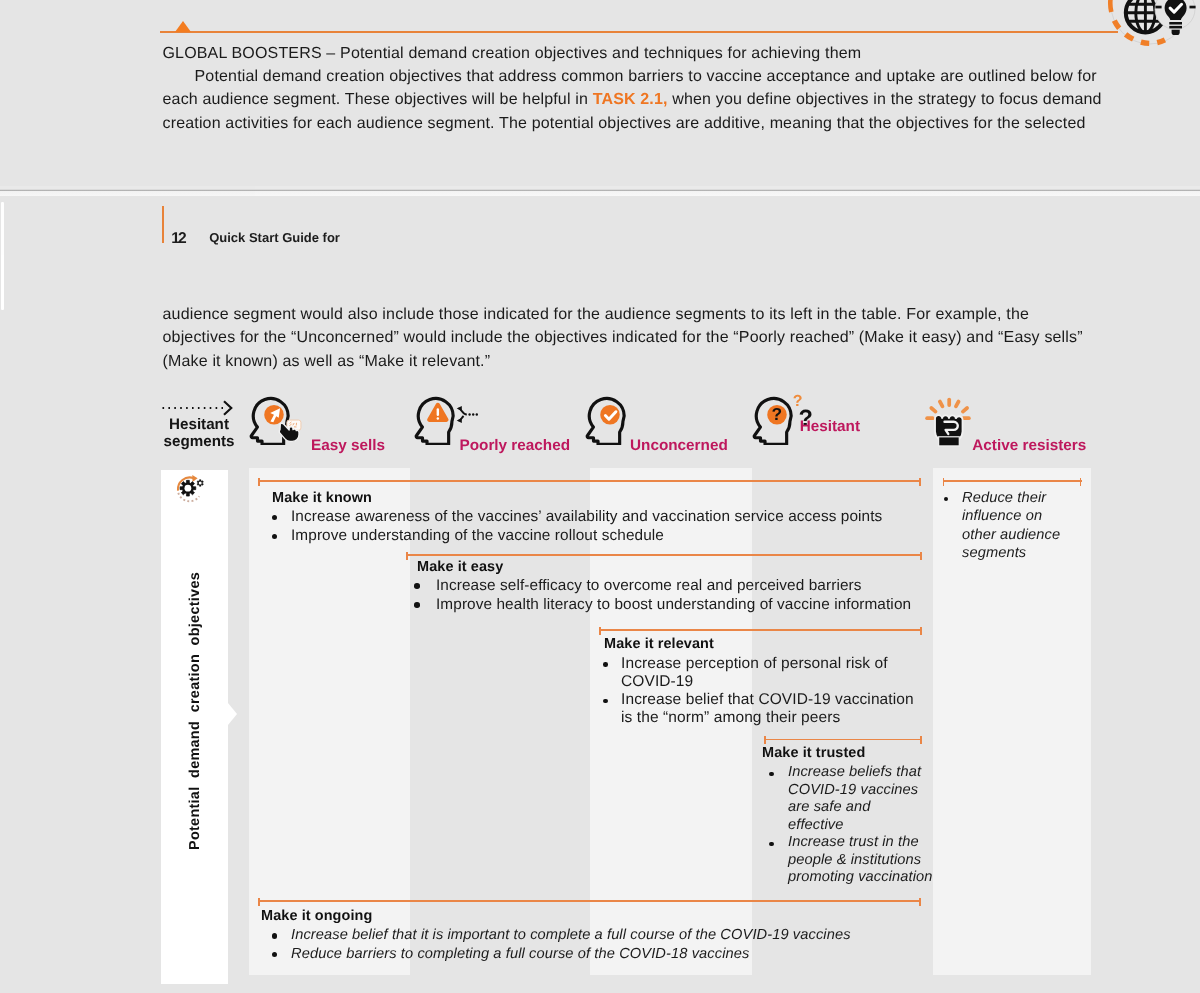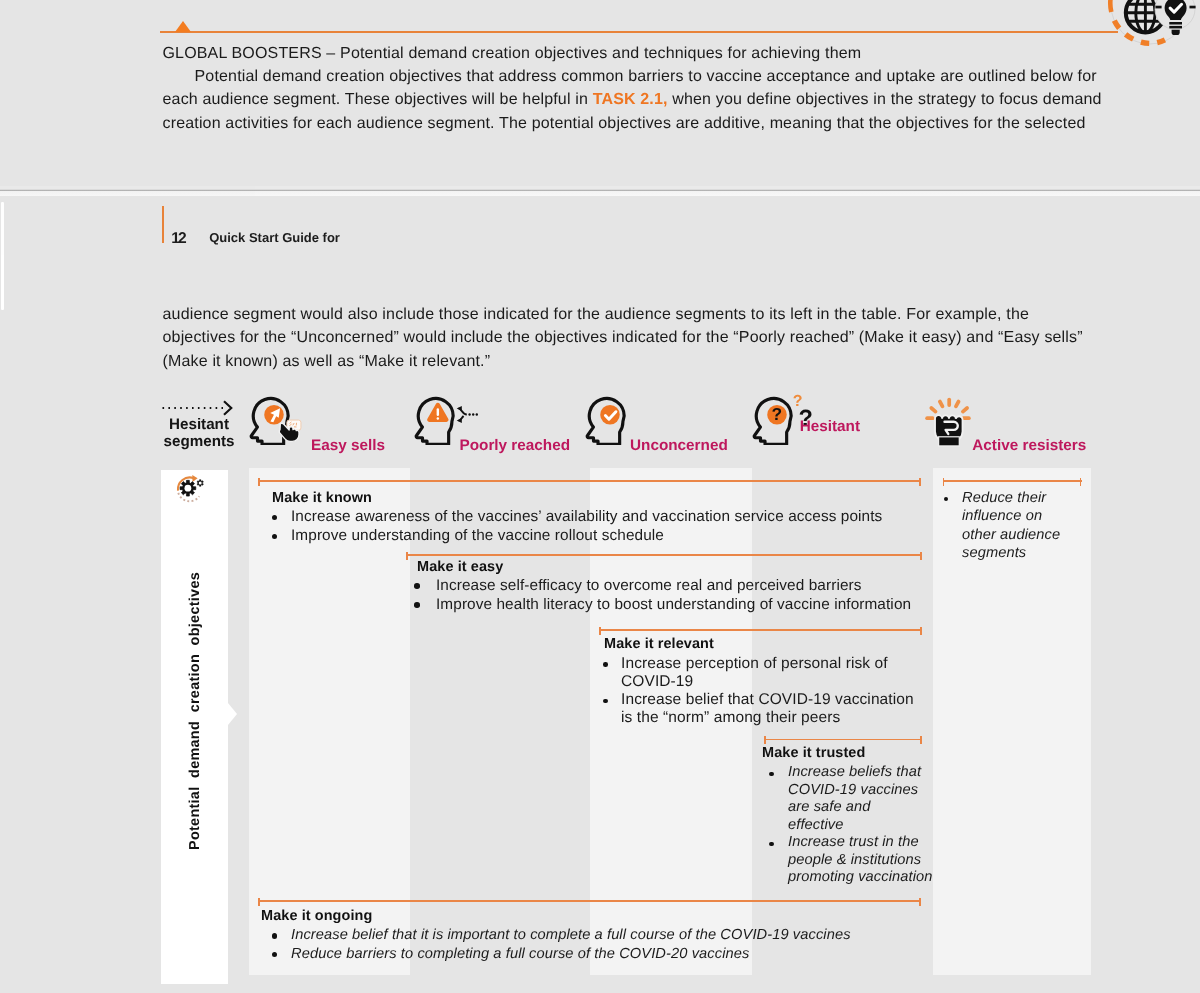--- a/index.html
+++ b/index.html
@@ -298,21 +298,21 @@
   </div>
 
   <div class="band">
     <div class="band-rule" style="left:258px;top:900px;width:663px;"></div>
     <div class="band-cap-l" style="left:258px;top:897.5px;"></div>
     <div class="band-cap-r" style="left:919px;top:897.5px;"></div>
     <div class="band-title" style="left:261px;top:907.8px;">Make it ongoing</div>
     <div class="bullet" style="left:271.9px;top:933.2px;"></div>
     <div class="band-item fs-sm" style="left:291px;top:925.8px;">Increase belief that it is important to complete a full course of the COVID-19 vaccines</div>
     <div class="bullet" style="left:271.9px;top:951.9px;"></div>
-    <div class="band-item fs-sm" style="left:291px;top:944.5px;">Reduce barriers to completing a full course of the COVID-20 vaccines</div>
+    <div class="band-item fs-sm" style="left:291px;top:944.5px;">Reduce barriers to completing a full course of the COVID-18 vaccines</div>
   </div>
 
   <div class="band">
     <div class="band-rule" style="left:942.5px;top:480px;width:139px;"></div>
     <div class="band-cap-l" style="left:942.5px;top:477.5px;"></div>
     <div class="band-cap-r" style="left:1079.5px;top:477.5px;"></div>
     <div class="bullet bullet-sm" style="left:943.5px;top:496.5px;"></div>
     <div class="band-item fs-sm" style="left:962px;top:489px;width:102px;line-height:18.4px;white-space:normal;">Reduce their influence on other audience segments</div>
   </div>
 </div>

